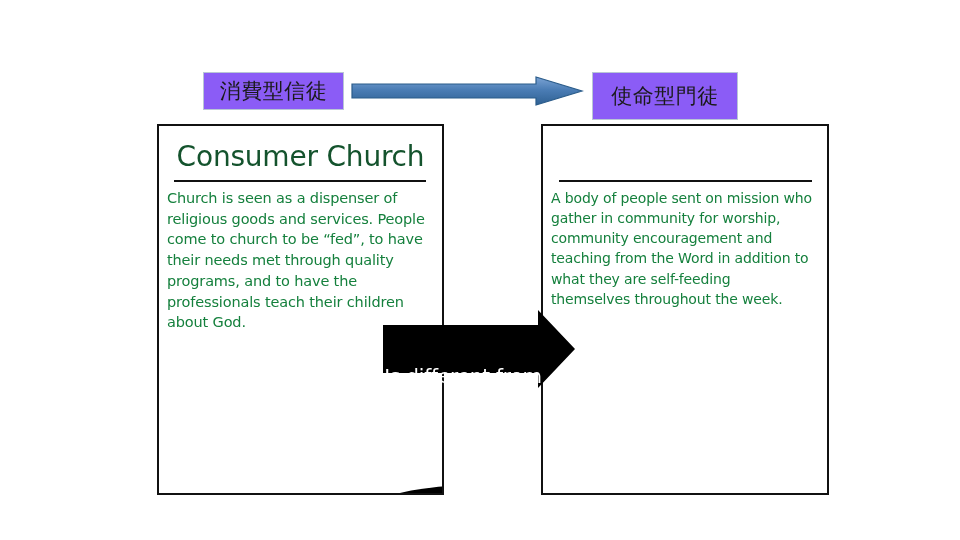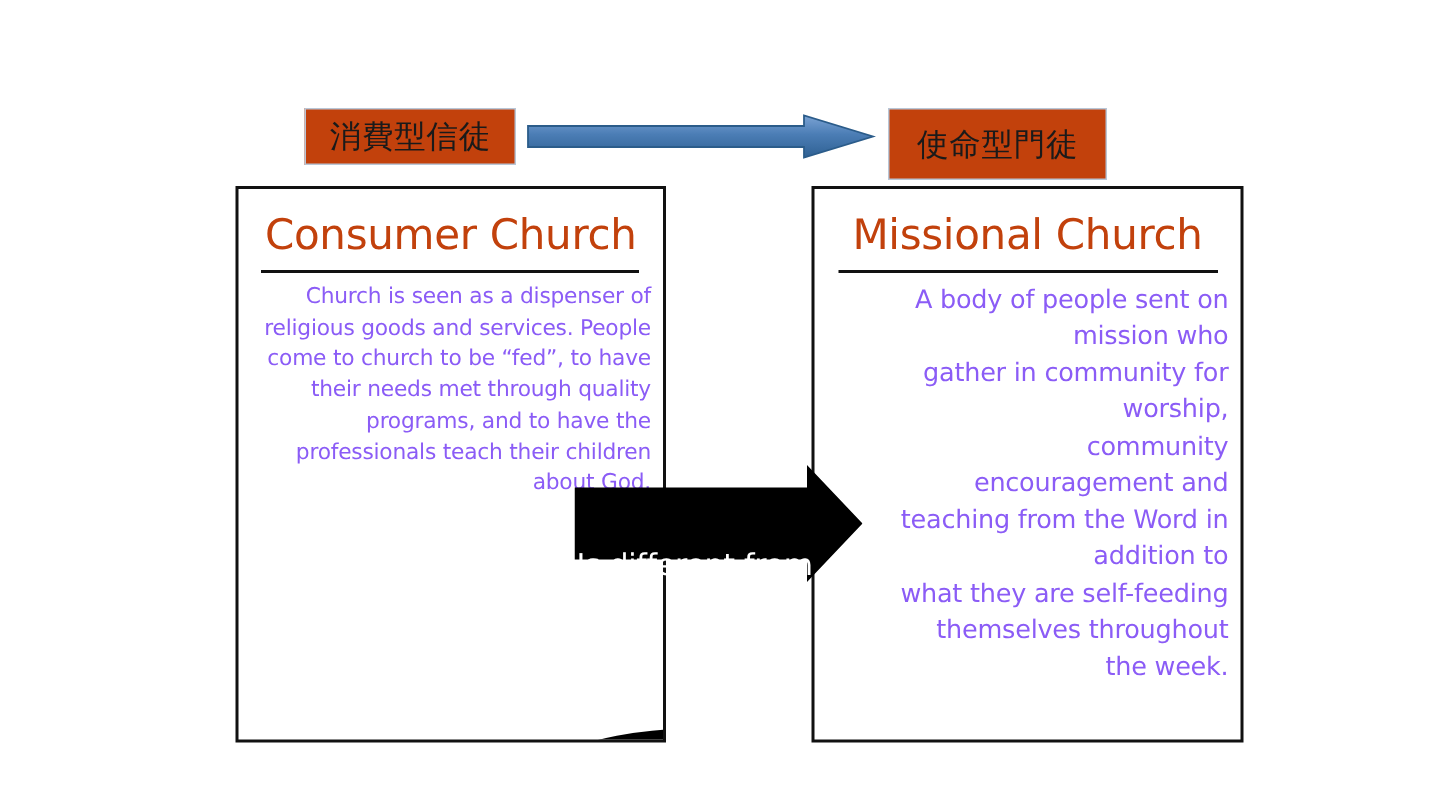--- a/index.html
+++ b/index.html
@@ -18,21 +18,21 @@
     width: 960px;
     height: 540px;
     background: #ffffff;
   }
 
   
   .cn-box {
     position: absolute;
     box-sizing: border-box;
     border: 1px solid #b9c6d6;
-    background: #c2410c;
+    background: #8b5cf6;
     display: flex;
     align-items: center;
     justify-content: center;
     color: #1a1a1a;
     font-family: "DejaVu Sans", sans-serif;
     font-size: 21px;
     line-height: 1;
     letter-spacing: 0.5px;
     white-space: nowrap;
   }
@@ -80,21 +80,21 @@
   }
 
   .panel-title {
     position: absolute;
     left: 0;
     right: 0;
     text-align: center;
     font-family: "DejaVu Sans", sans-serif;
     font-size: 28px;
     font-weight: 400;
-    color: #c2410c;
+    color: #14532d;
     letter-spacing: -0.2px;
     white-space: nowrap;
   }
   #panel-left .panel-title { top: 14px; }
   #panel-right .panel-title { top: 14px; }
 
   .title-rule {
     position: absolute;
     height: 0;
     border-top: 2px solid #111111;
@@ -108,32 +108,31 @@
     left: 16px;
     right: 15px;
     top: 54px;
   }
 
   .panel-body {
     position: absolute;
     left: 8px;
     right: 8px;
     top: 62px;
-    text-align: right;
+    text-align: left;
     font-family: "DejaVu Sans", sans-serif;
     font-size: 14.5px;
     line-height: 1.43;
-    color: #8b5cf6;
+    color: #15803d;
     letter-spacing: -0.15px;
     white-space: pre-line;
   }
   #panel-right .panel-body {
-    font-size: 17px;
+    font-size: 14px;
     line-height: 1.44;
-    margin-left: 46px;
   }
 
   
   .oval {
     position: absolute;
     background: #000000;
     border-radius: 50%;
     display: flex;
     align-items: center;
     justify-content: center;
@@ -205,21 +204,20 @@
 their needs met through quality
 programs, and to have the
 professionals teach their children
 about God.</div>
     <div class="oval" id="oval-left">
       
     </div>
   </div>
 
   <div class="panel" id="panel-right">
-    <div class="panel-title">Missional Church</div>
     <div class="title-rule" id="rule-right"></div>
     <div class="panel-body">A body of people sent on mission who
 gather in community for worship,
 community encouragement and
 teaching from the Word in addition to
 what  they are self-feeding
 themselves throughout the week.</div>
 
   </div>
 

